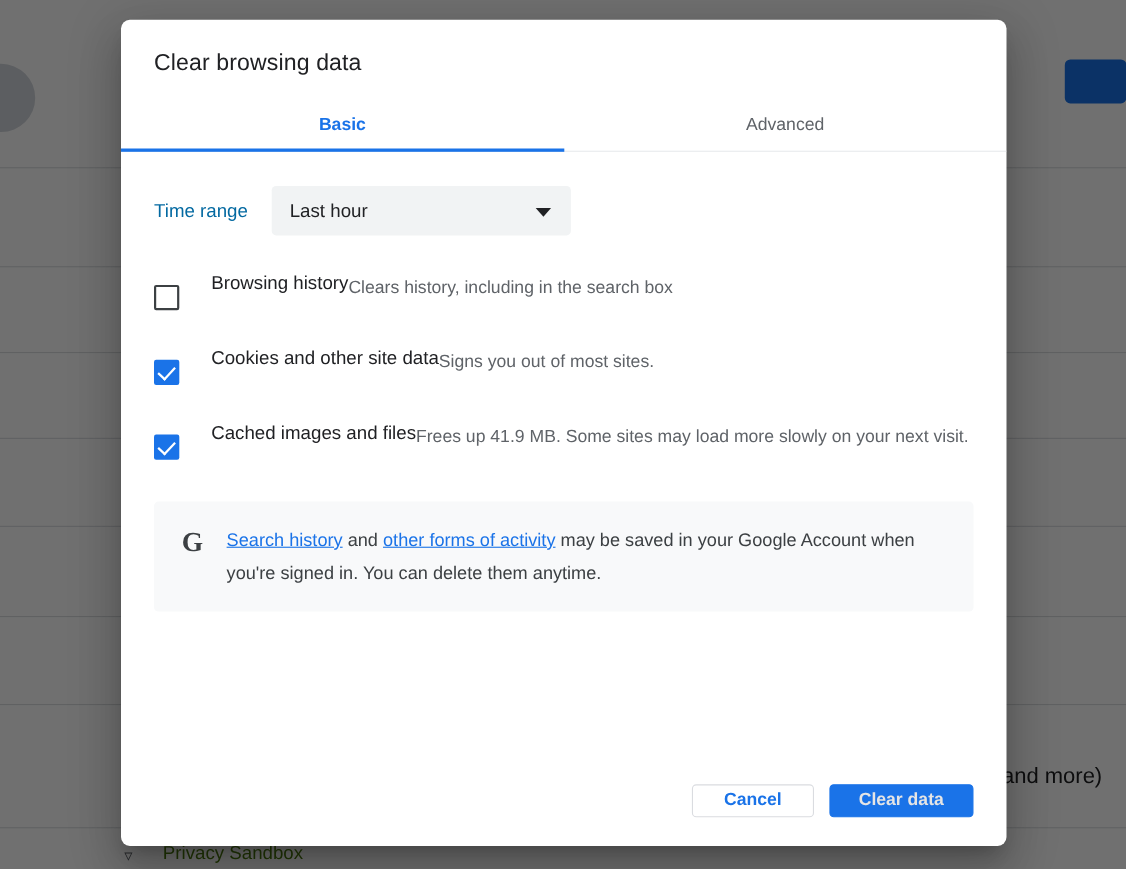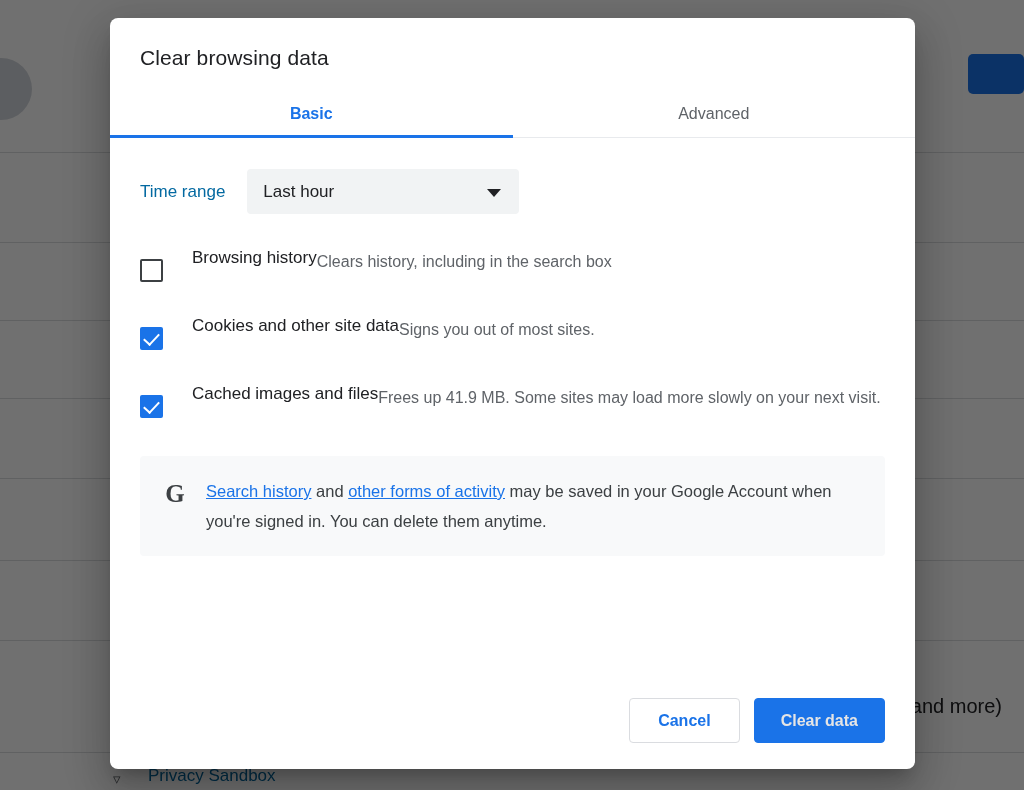--- a/index.html
+++ b/index.html
@@ -53,21 +53,21 @@
     font-size: 20px;
     color: #202124;
     white-space: nowrap;
   }
 
   .bg-privacy-row {
     position: absolute;
     left: 148px;
     top: 766px;
     font-size: 17px;
-    color: #0369a1;
+    color: #4d7c0f;
     white-space: nowrap;
   }
 
   .bg-privacy-icon {
     position: absolute;
     left: 113px;
     top: 772px;
     width: 16px;
     height: 14px;
     color: #5f6368;
@@ -269,21 +269,21 @@
     gap: 14px;
   }
   .btn {
     font-size: 16px;
     font-weight: bold;
     border-radius: 4px;
     cursor: pointer;
     display: flex;
     align-items: center;
     justify-content: center;
-    height: 45px;
+    height: 30px;
     user-select: none;
   }
   .btn-cancel {
     background: #ffffff;
     border: 1px solid #dadce0;
     color: #1a73e8;
     padding: 0 28px;
   }
   .btn-primary {
     background: #1a73e8;

